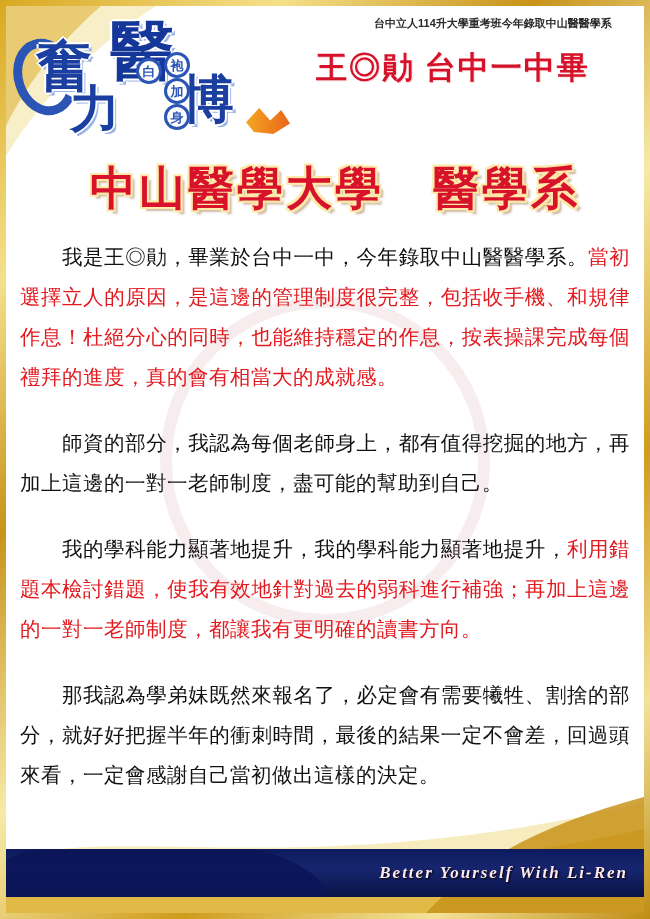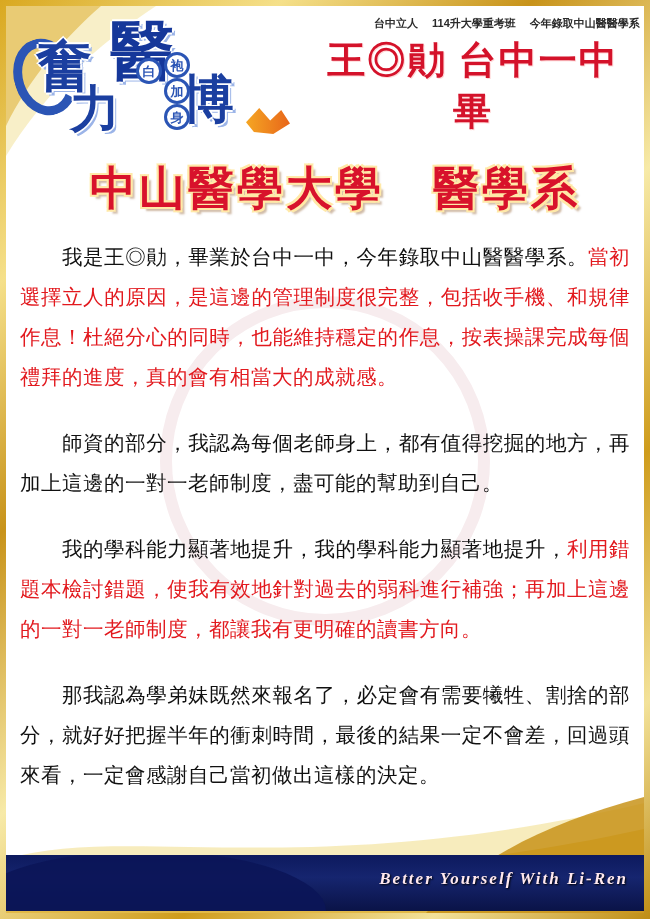--- a/index.html
+++ b/index.html
@@ -127,34 +127,33 @@
     clip-path: polygon(0% 55%, 30% 0%, 55% 48%, 80% 8%, 100% 60%, 62% 100%, 18% 92%);
   }
 
   
   .hdr-right {
     position: absolute;
     left: 310px; top: 10px; right: 14px;
   }
   .hdr-tags {
     display: flex;
-    gap: 14px;
     justify-content: flex-start;
     font-size: 11px;
     font-weight: bold;
     color: #2a2a2a;
     margin-left: 58px;
   }
   .hdr-tags span { white-space: nowrap; }
   .hdr-name {
-    margin-top: 4px;
-    text-align: center;
-    font-family: "Liberation Serif", serif;
-    font-weight: bold;
-    font-size: 38px;
+    margin-top: 16px;
+    text-align: left;
+    font-family: "Liberation Serif", serif;
+    font-weight: bold;
+    font-size: 31px;
     color: #d4122a;
     letter-spacing: 2px;
     text-shadow: 1px 1px 0 #ffd9d9;
   }
   .hdr-sub {
     margin-top: 10px;
     text-align: center;
     font-family: "Liberation Serif", serif;
     font-weight: bold;
     font-size: 21px;
@@ -197,21 +196,21 @@
     text-align: justify;
     margin: 17px 0 26px 0;
     letter-spacing: .5px;
   }
   .para .ind { display: inline-block; width: 42px; }
   .hl { color: #e2191e; }
 
   
   .footer {
     position: absolute;
-    left: 0; right: 0; bottom: 2px; height: 56px;
+    left: 0; right: 0; bottom: 16px; height: 48px;
     z-index: 4;
     background: linear-gradient(180deg, #0d1a5e 0%, #16256f 40%, #0a1347 100%);
     overflow: hidden;
   }
   .footer-slogan {
     position: absolute;
     right: 16px; top: 14px;
     font-family: "Liberation Serif", serif;
     font-style: italic;
     font-weight: bold;

